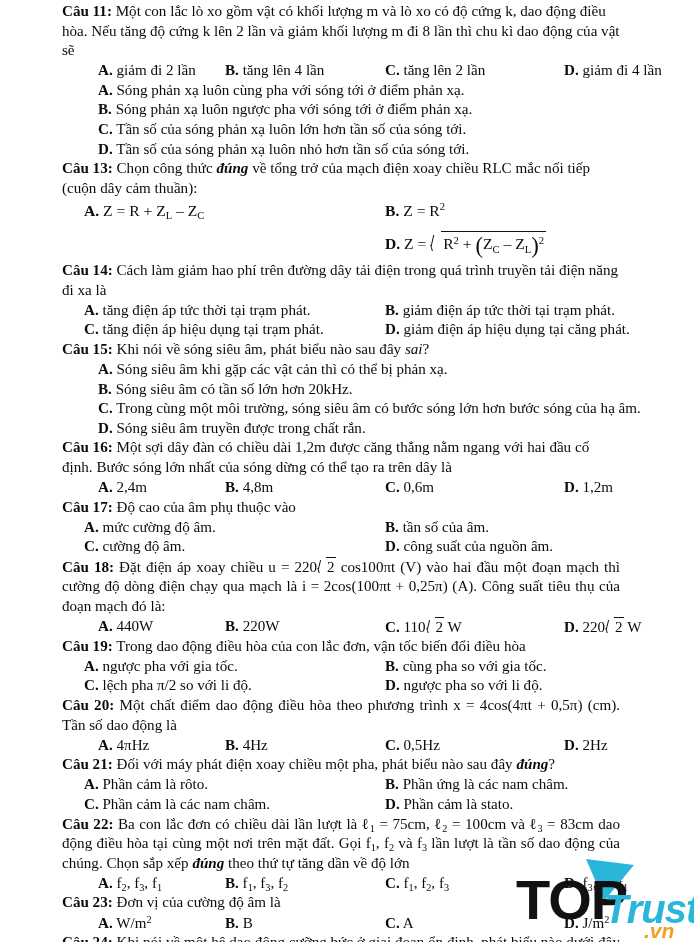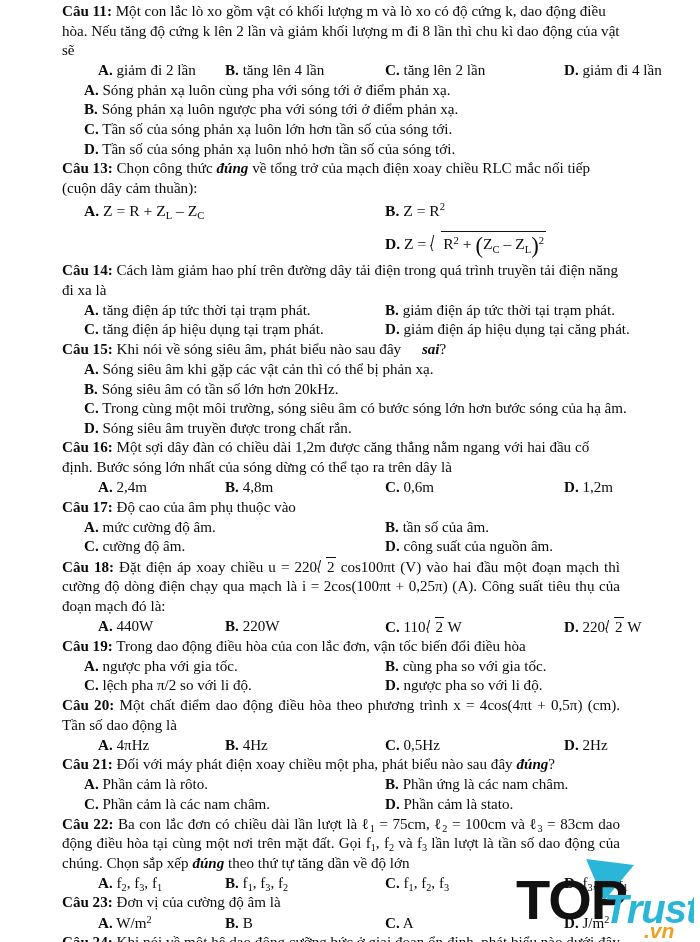--- a/index.html
+++ b/index.html
@@ -52,28 +52,28 @@
   
   .c1 { left: 36px; }
   .c2 { left: 163px; }
   .c3 { left: 323px; }
   .c4 { left: 478px; margin-left: 24px; }
   
   .h1 { left: 22px; }
   .h2 { left: 323px; }
   
   .optline {
-    margin-left: 22px;
+    margin-left: 36px;
     font-size: 15.1px;
     line-height: 19.6px;
     white-space: nowrap;
   }
   .optline b { font-weight: bold; }
   em.it { font-style: italic; font-weight: bold; }
-  em.sai { font-style: italic; font-weight: bold; margin-left: 17px; }
+  em.sai { font-style: italic; font-weight: normal; }
   sub { font-size: 0.68em; line-height: 0; vertical-align: -0.32em; }
   sup { font-size: 0.68em; line-height: 0; vertical-align: 0.52em; }
   .formulas {
     position: relative;
     height: 62px;
     font-size: 15.1px;
   }
   .frow {
     position: relative;
     height: 31px;

